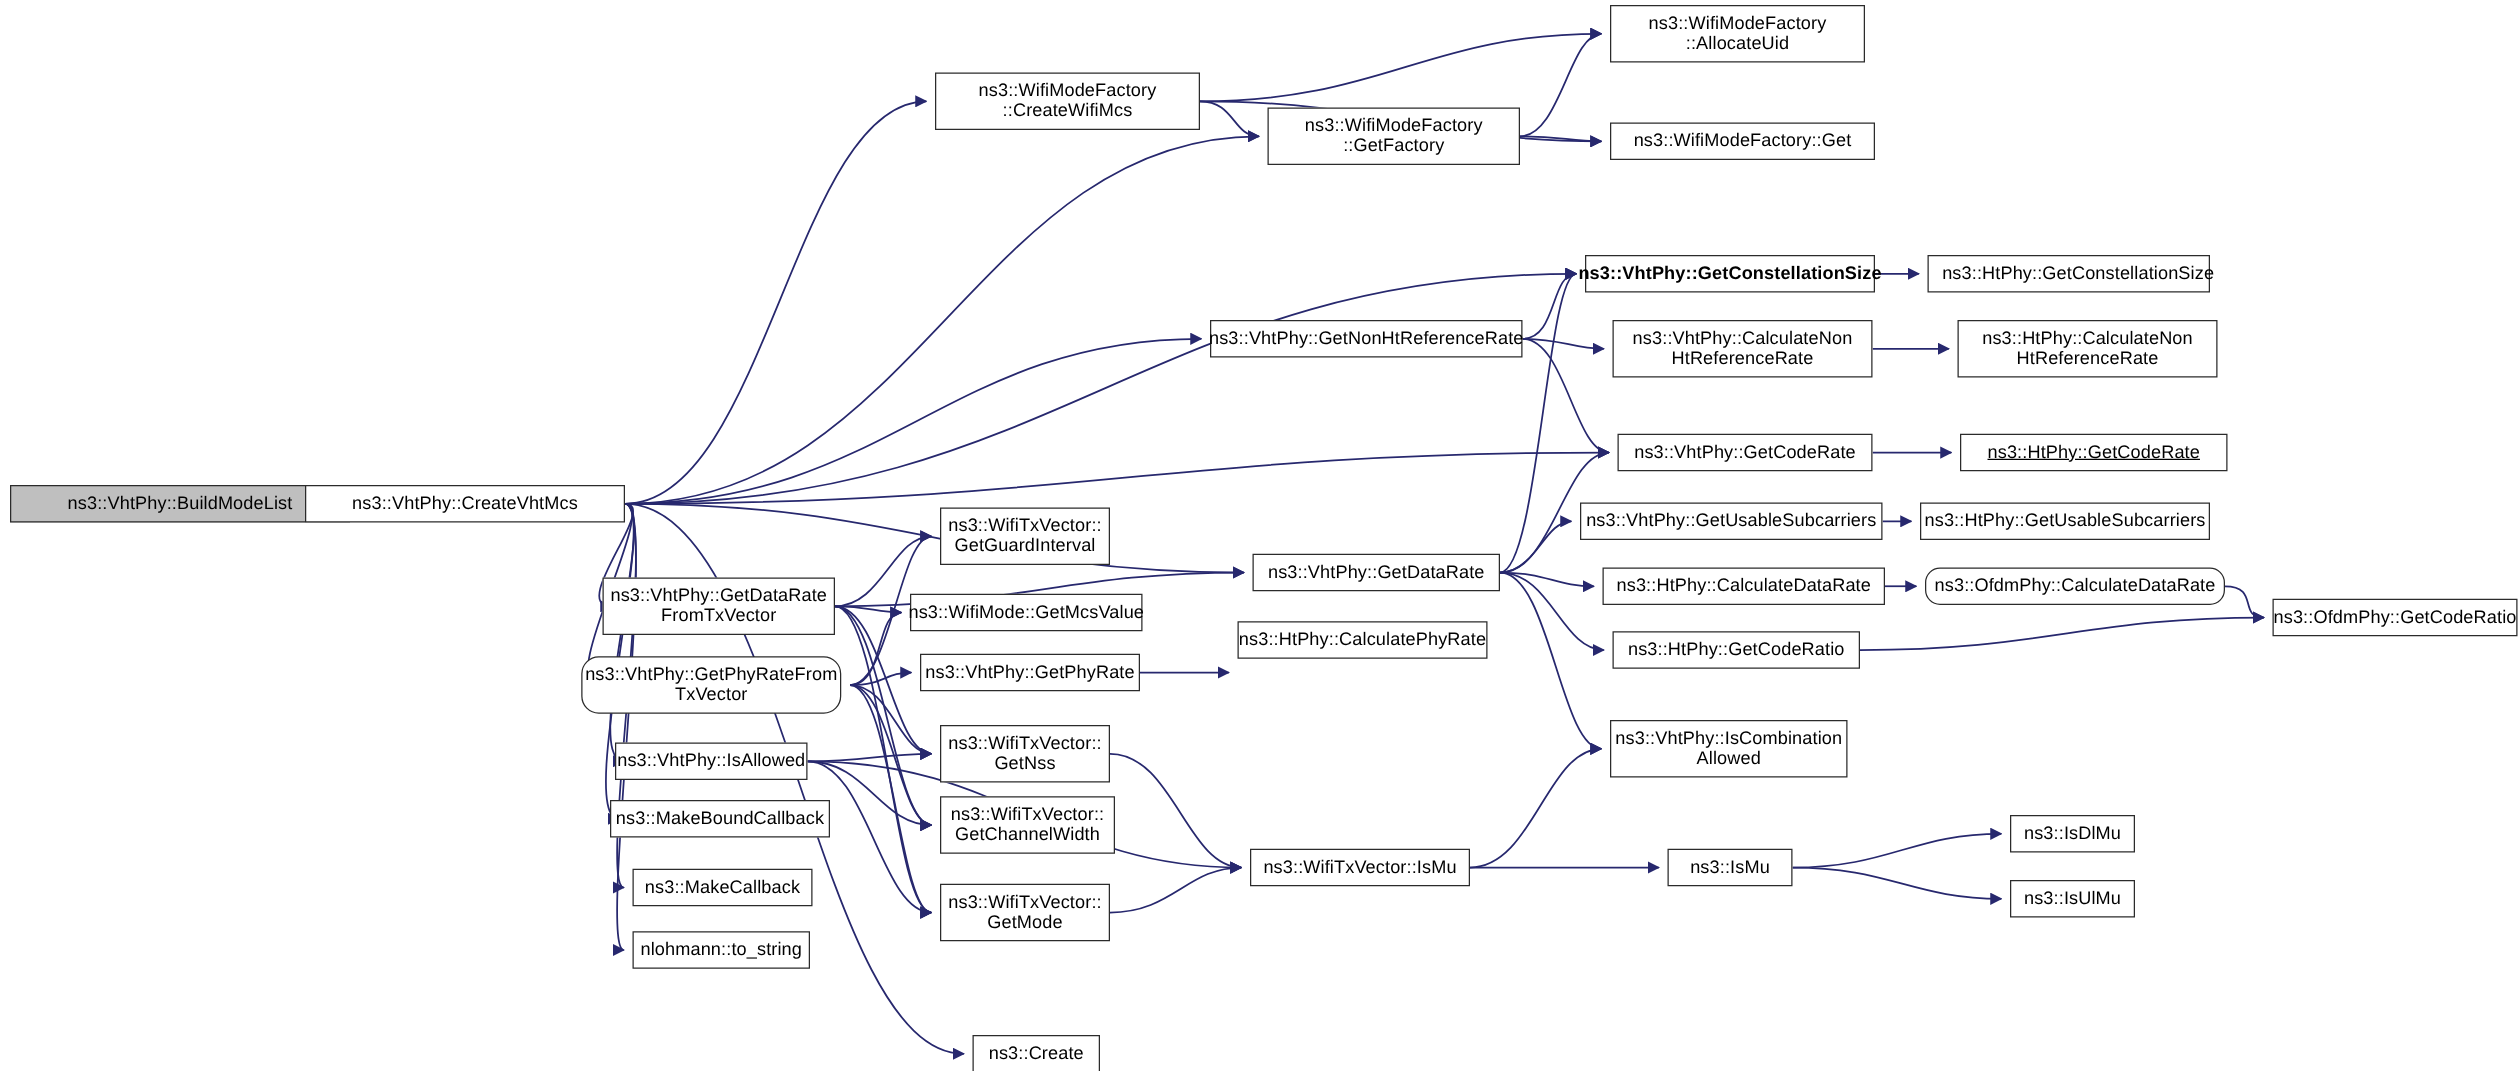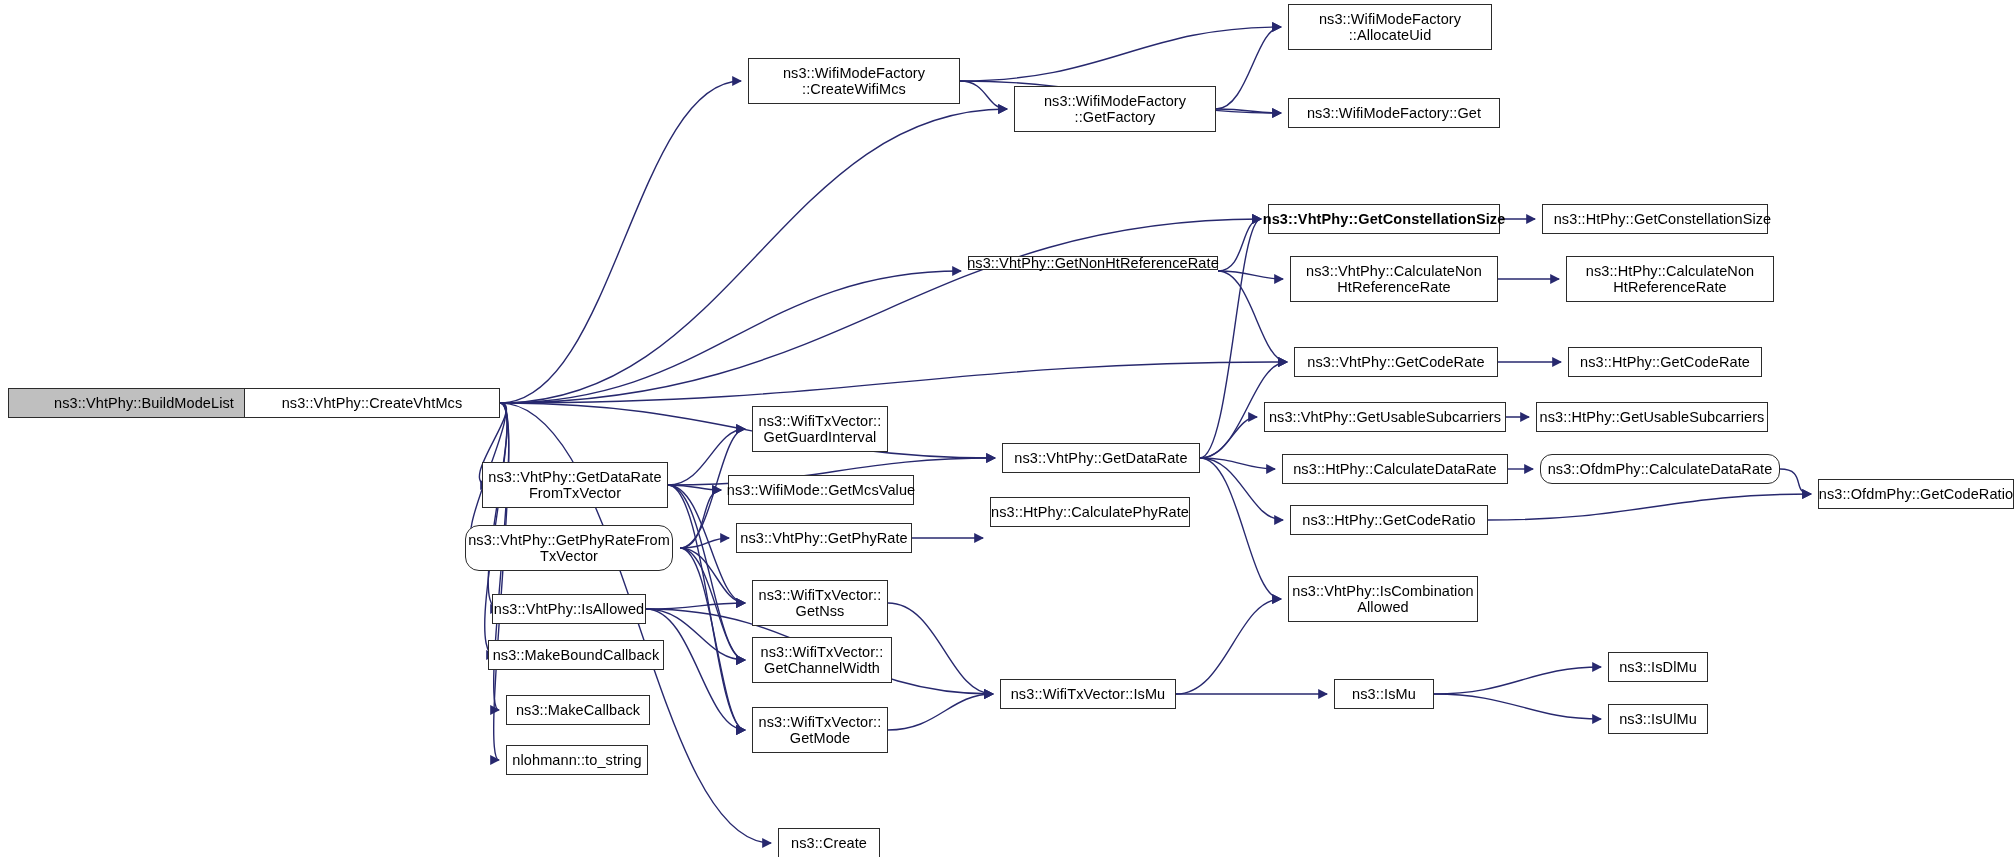--- a/index.html
+++ b/index.html
@@ -100,41 +100,41 @@
         <span>ns3::WifiModeFactory
 ::GetFactory</span>
       </div>
       <div class="node thick" style="left: 1288px; top: 4px; width: 204px; height: 46px;">
         <span>ns3::WifiModeFactory
 ::AllocateUid</span>
       </div>
       <div class="node thick" style="left: 1288px; top: 98px; width: 212px; height: 30px;">
         <span>ns3::WifiModeFactory::Get</span>
       </div>
-      <div class="node thick" style="left: 968px; top: 256px; width: 250px; height: 14px;">
+      <div class="node thick" style="left: 968px; top: 256px; width: 250px; height: 30px;">
         <span>ns3::VhtPhy::GetNonHtReferenceRate</span>
       </div>
       <div class="node thick" style="left: 1268px; top: 204px; width: 232px; height: 30px; font-weight: bold;">
         <span>ns3::VhtPhy::GetConstellationSize</span>
       </div>
       <div class="node thick" style="left: 1542px; top: 204px; width: 226px; height: 30px; padding-left: 18px;">
         <span>ns3::HtPhy::GetConstellationSize</span>
       </div>
       <div class="node thick" style="left: 1290px; top: 256px; width: 208px; height: 46px;">
         <span>ns3::VhtPhy::CalculateNon
 HtReferenceRate</span>
       </div>
       <div class="node thick" style="left: 1566px; top: 256px; width: 208px; height: 46px;">
         <span>ns3::HtPhy::CalculateNon
 HtReferenceRate</span>
       </div>
       <div class="node thick" style="left: 1294px; top: 347px; width: 204px; height: 30px;">
         <span>ns3::VhtPhy::GetCodeRate</span>
       </div>
-      <div class="node thick" style="left: 1568px; top: 347px; width: 194px; height: 30px;">
+      <div class="node thick" style="left: 1568px; top: 347px; width: 214px; height: 30px; text-decoration: underline;">
         <span>ns3::HtPhy::GetCodeRate</span>
       </div>
       <div class="node thick" style="left: 1264px; top: 402px; width: 242px; height: 30px;">
         <span>ns3::VhtPhy::GetUsableSubcarriers</span>
       </div>
       <div class="node thick" style="left: 1536px; top: 402px; width: 232px; height: 30px; align-items: center;">
         <span>ns3::HtPhy::GetUsableSubcarriers</span>
       </div>
       <div class="node thick" style="left: 1002px; top: 443px; width: 198px; height: 30px;">
         <span>ns3::VhtPhy::GetDataRate</span>

